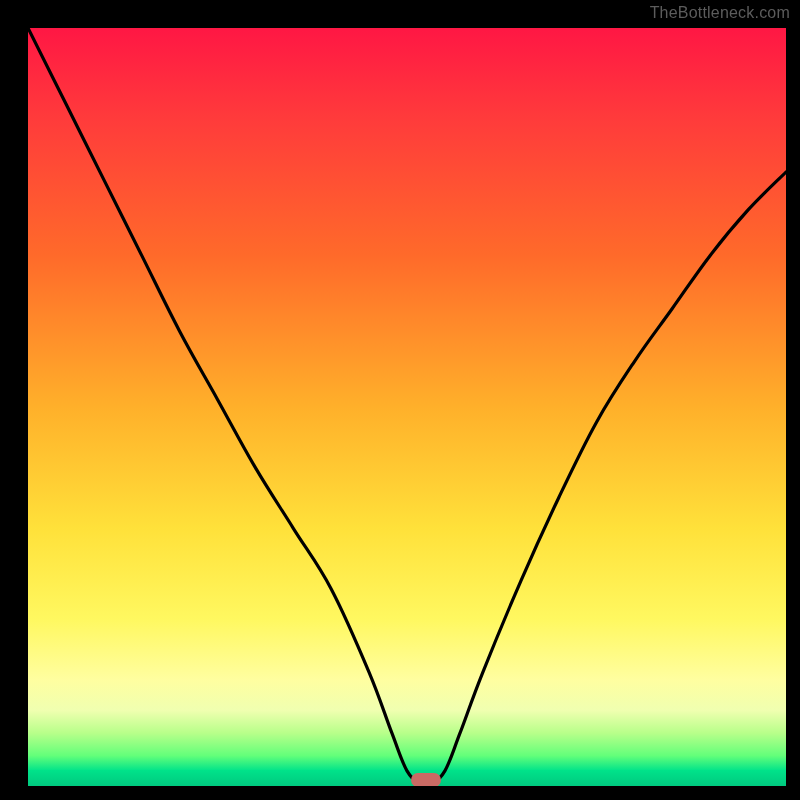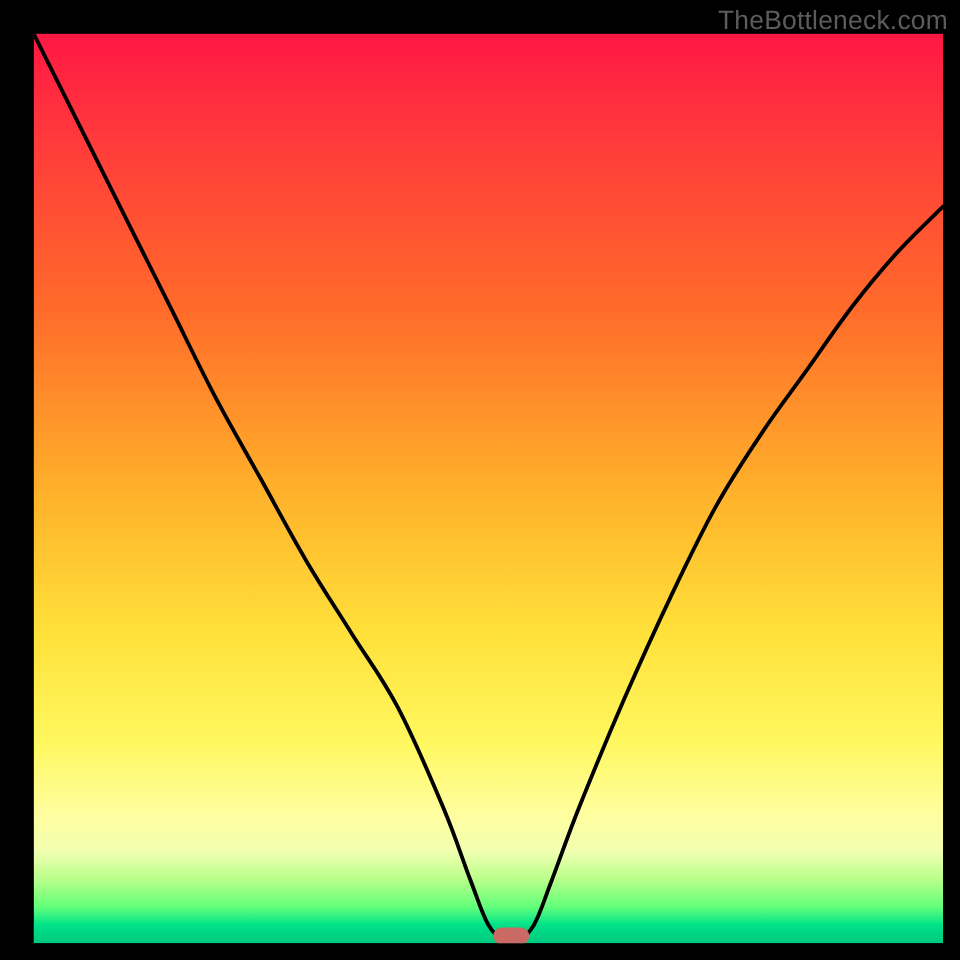--- a/index.html
+++ b/index.html
@@ -15,21 +15,21 @@
     position: relative;
     width: 800px;
     height: 800px;
     background: #000;
   }
   .watermark {
     position: absolute;
     top: 4px;
     right: 10px;
     color: #5c5c5c;
-    font-size: 22px;
+    font-size: 16px;
     font-weight: 500;
     letter-spacing: 0.2px;
     z-index: 5;
   }
   .plot-area {
     position: absolute;
     left: 28px;
     top: 28px;
     width: 758px;
     height: 758px;

